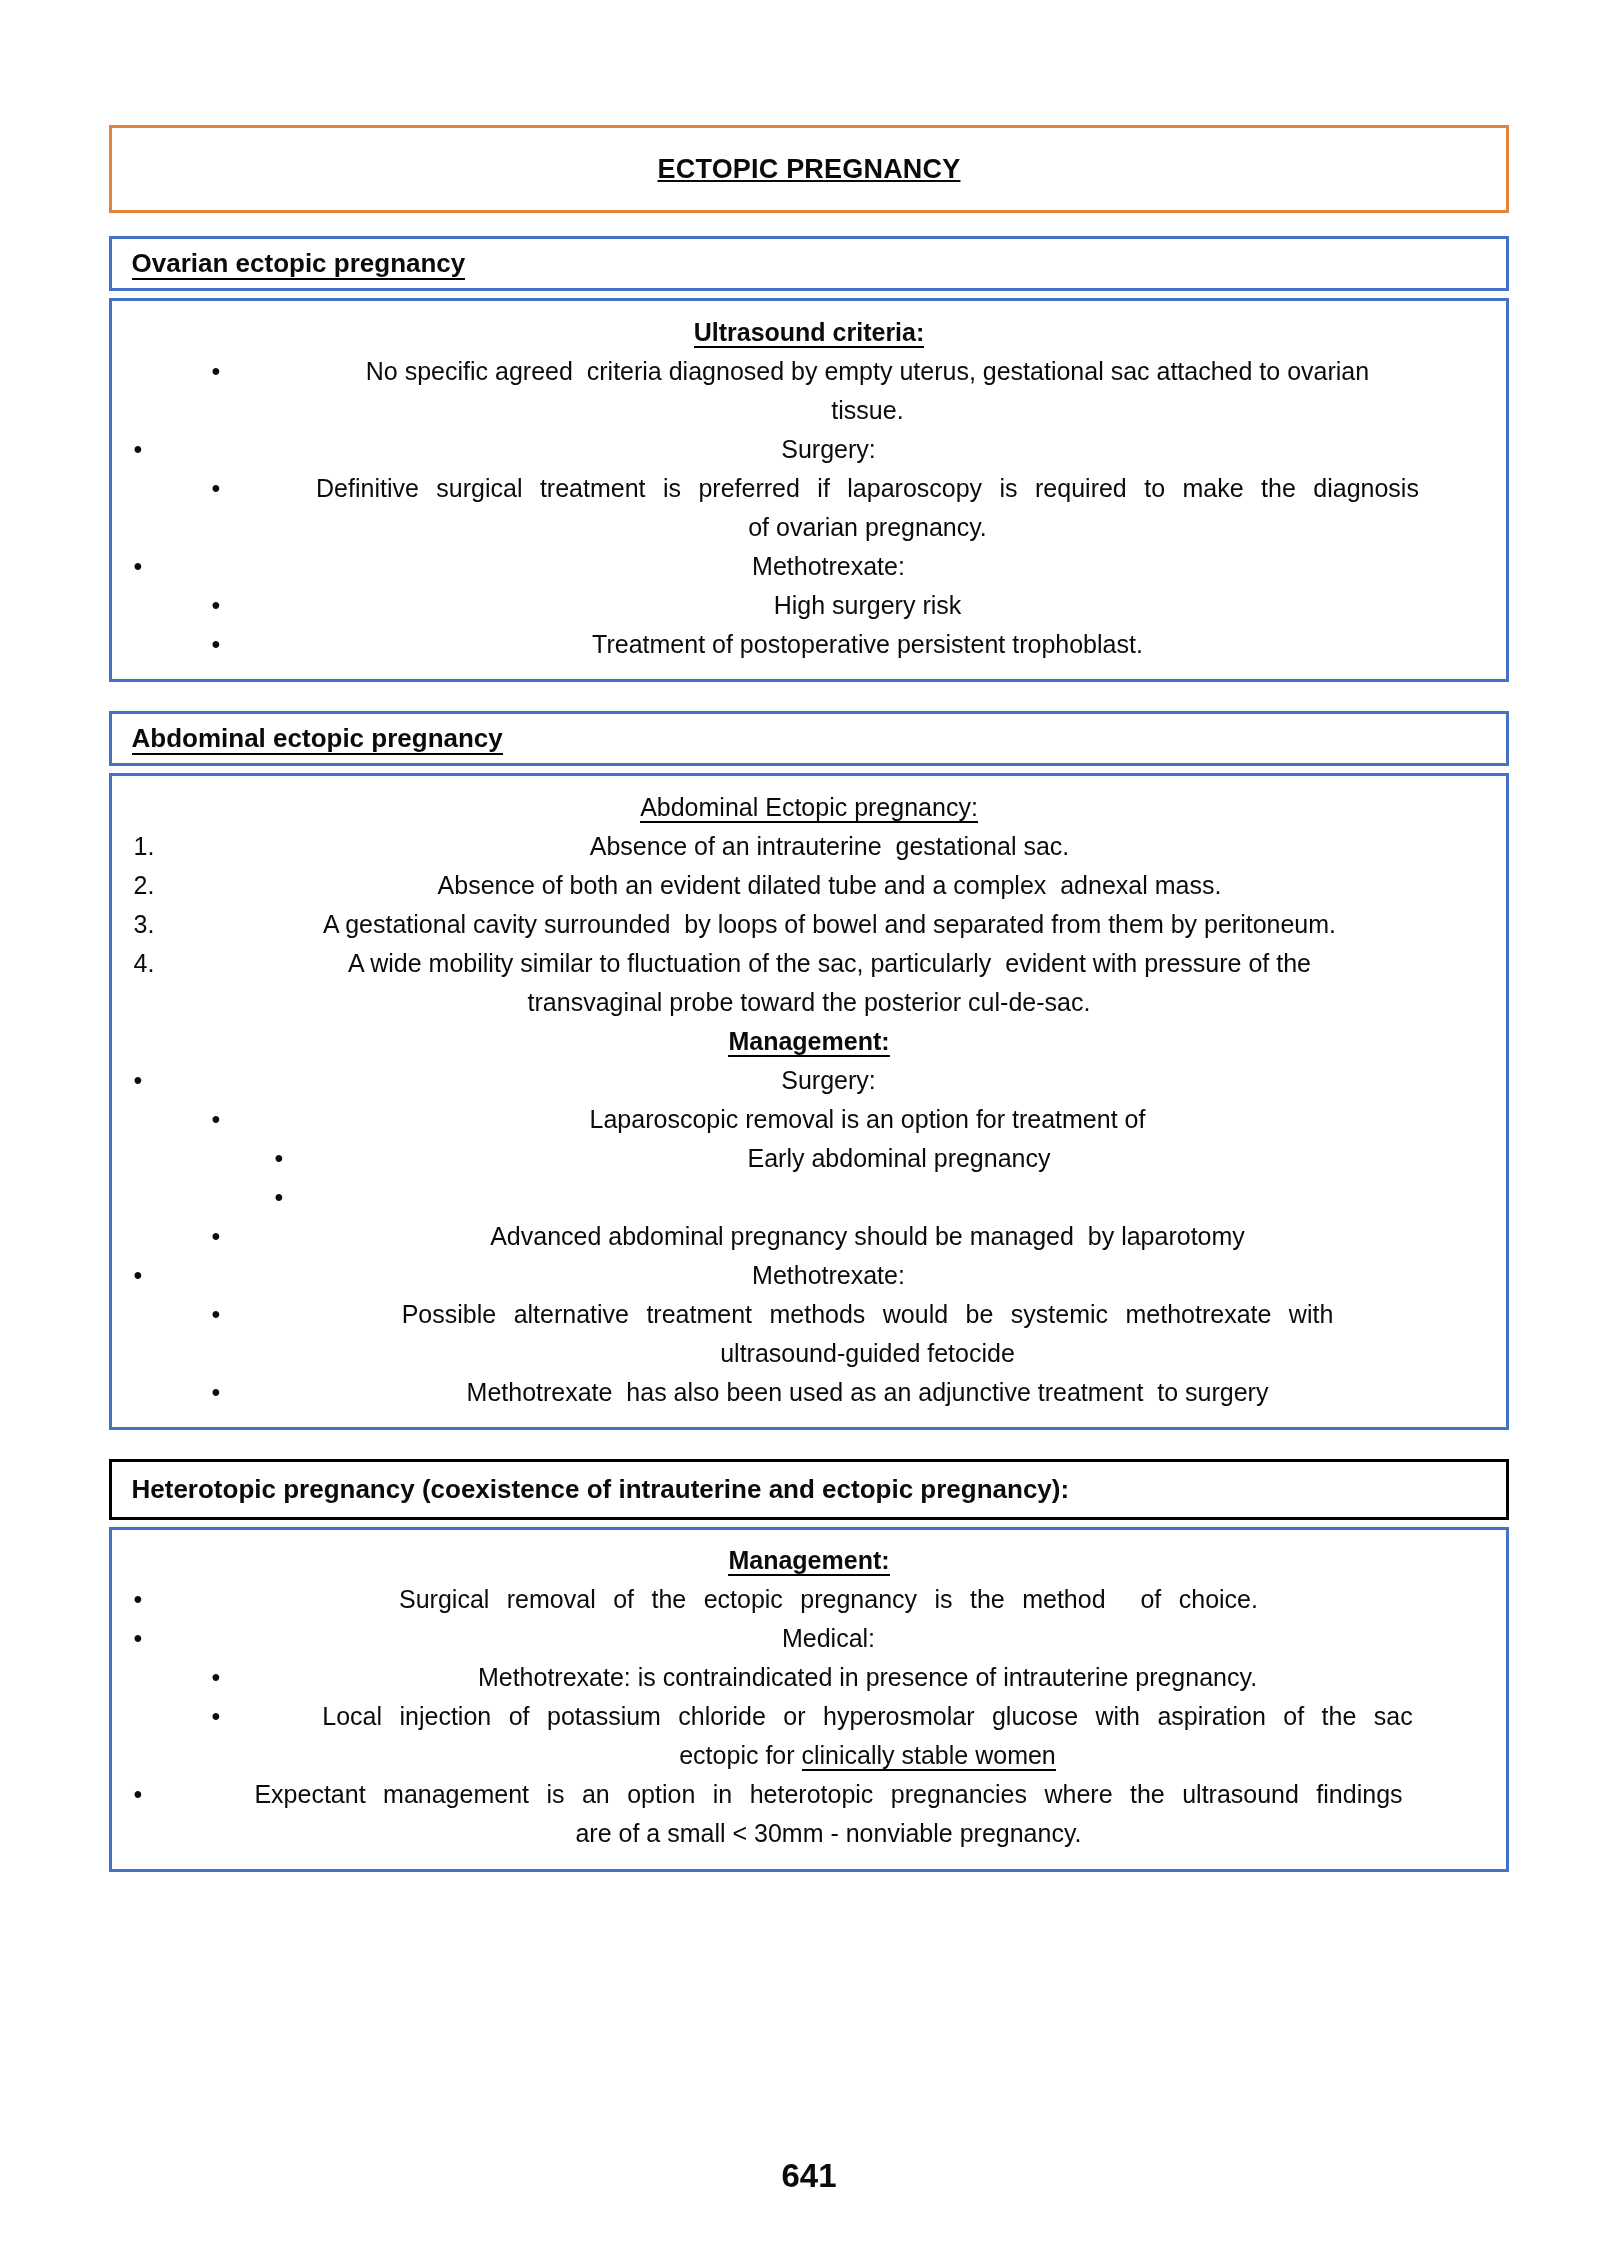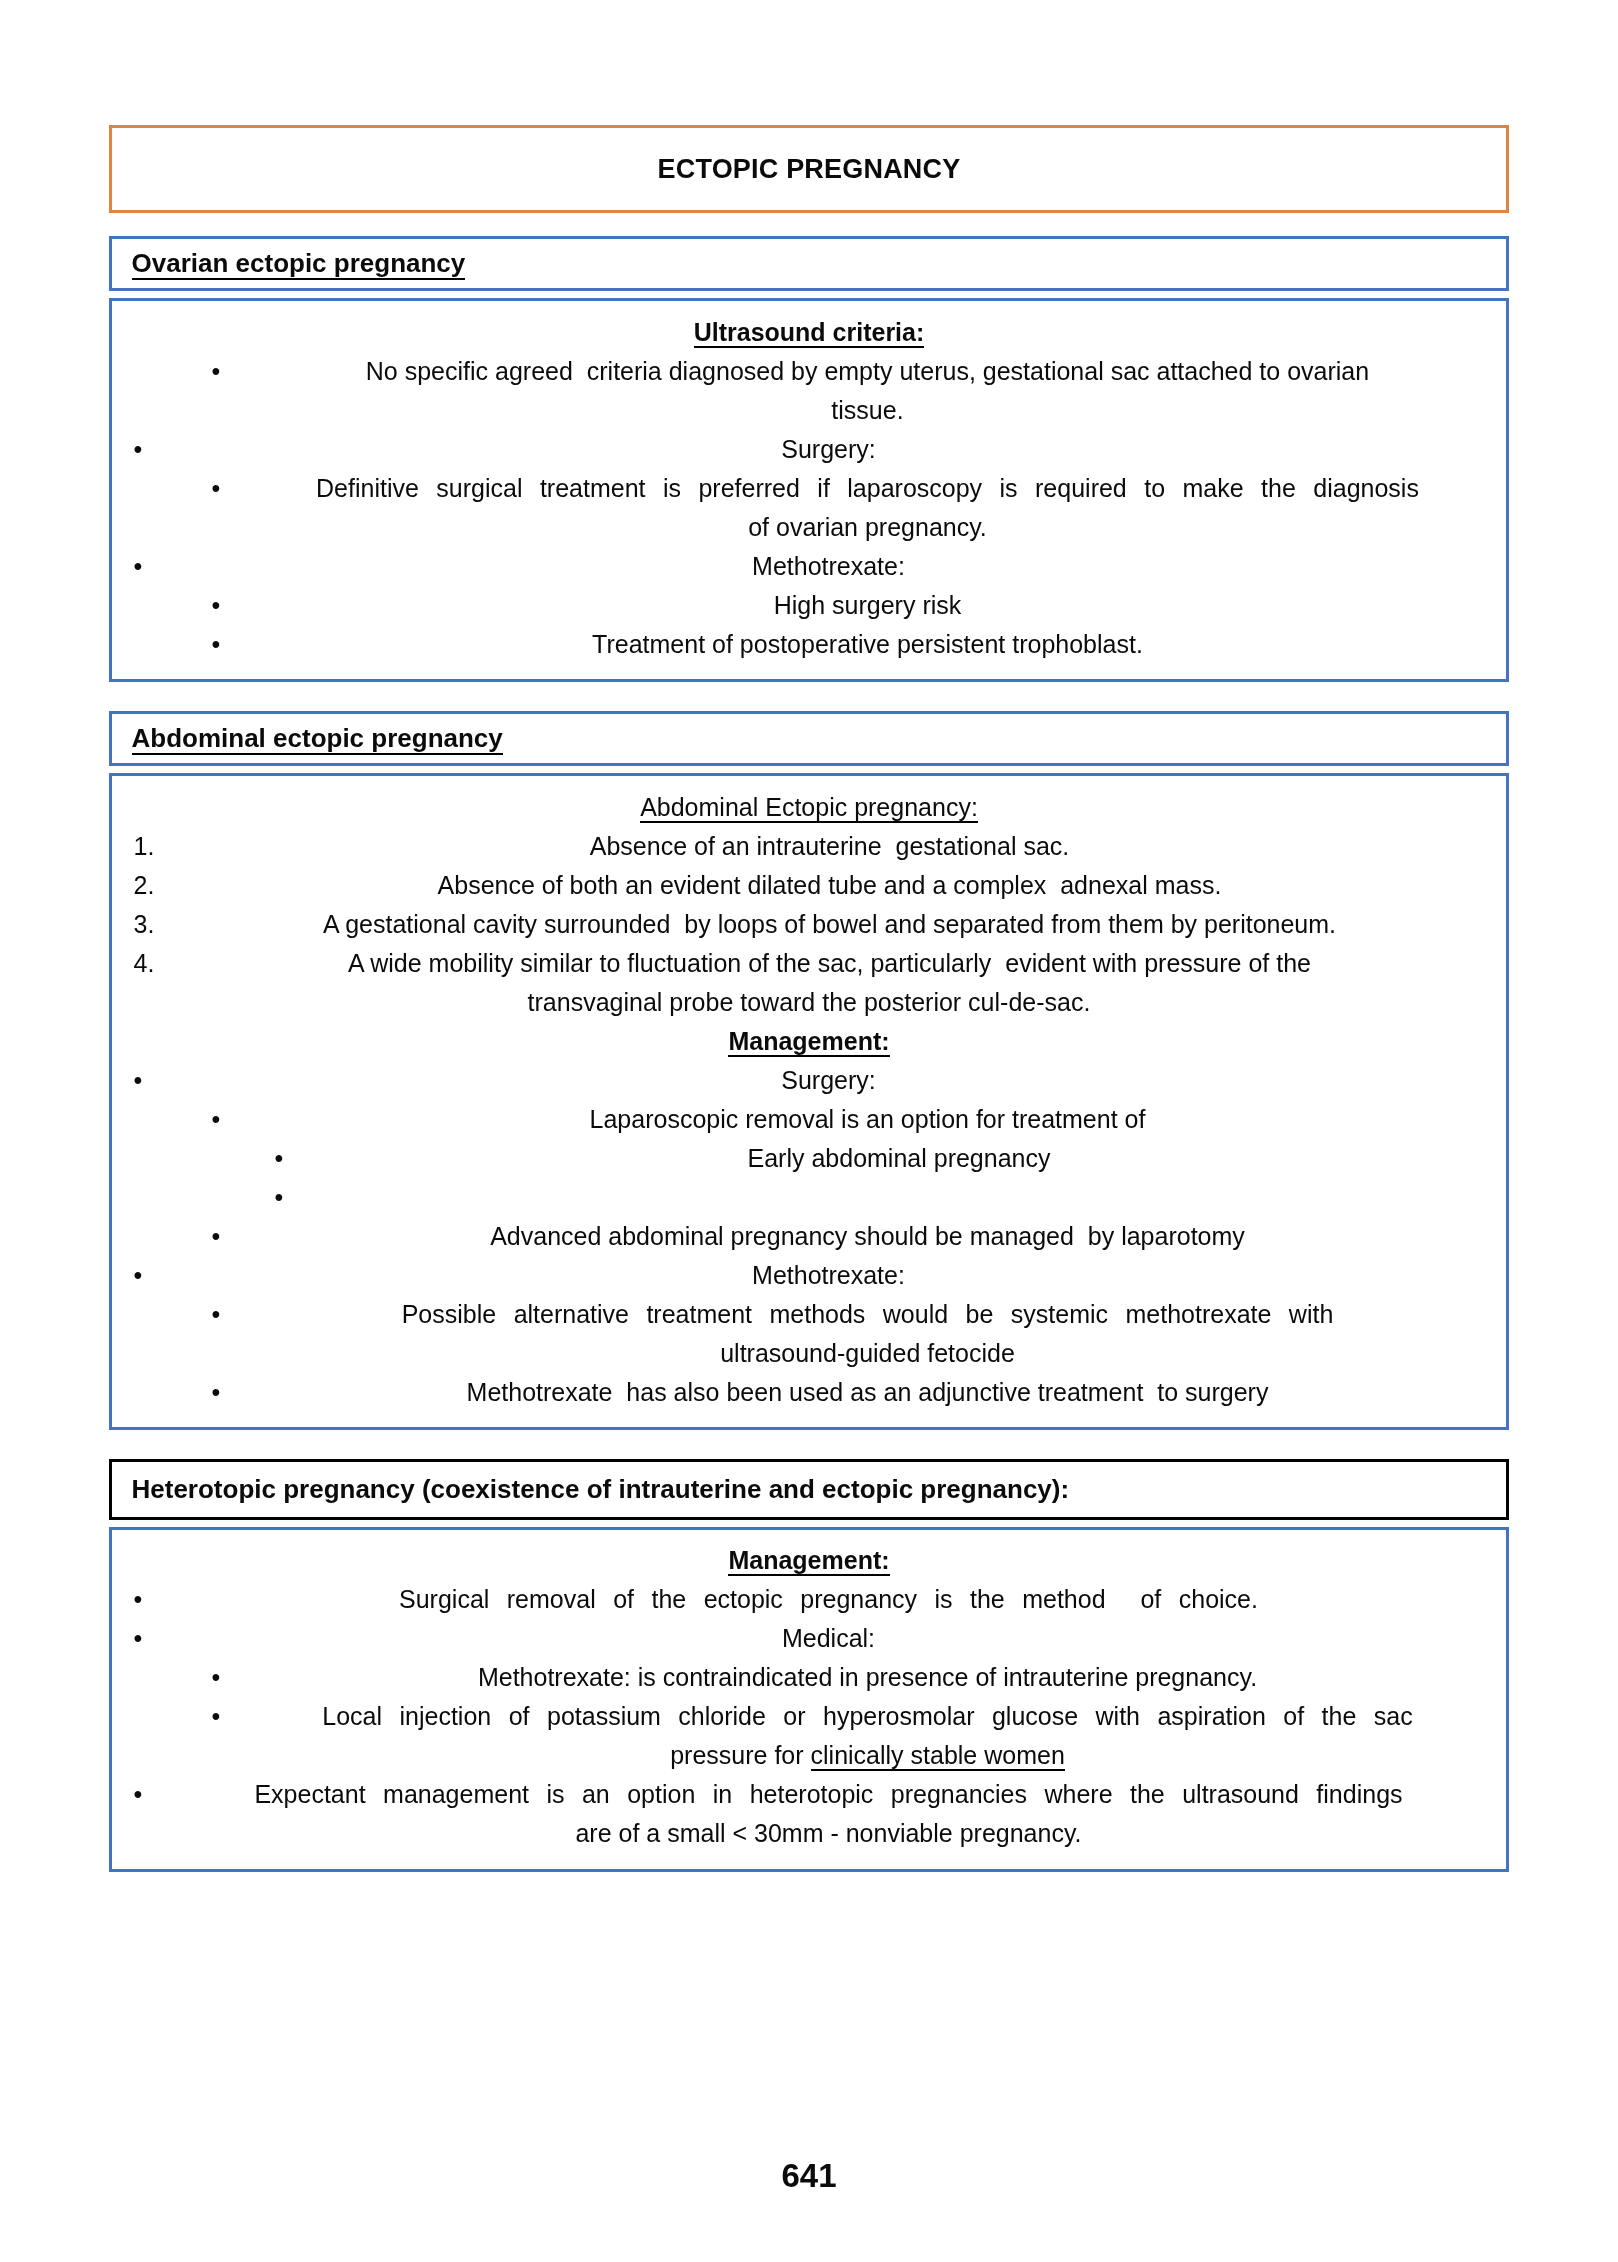--- a/index.html
+++ b/index.html
@@ -13,20 +13,21 @@
   body{font-family:"Liberation Sans","DejaVu Sans",sans-serif;color:var(--ink);}
   .page{position:relative;width:1619px;height:2263px;padding-top:125px;}
   .container{margin-left:109px;width:1400px;}
 
   
   .title-box{
     border:3.9px solid var(--orange);
     height:88px;
     display:flex;align-items:center;justify-content:center;
     margin-bottom:23.4px;
+    text-decoration:underline;
   }
   .title-text{font-weight:700;font-size:27px;letter-spacing:0.2px;}
 
   
   .section-group{margin-bottom:29px;}
   .header-box{
     border:3.9px solid var(--blue);
     padding:6.8px 19.5px;
     font-weight:700;font-size:26px;line-height:35px;
     margin-bottom:7px;
@@ -105,21 +106,21 @@
           </div>
         </div>
         <div class="section-group">
           <div class="header-box black"><span class="">Heterotopic pregnancy (coexistence of intrauterine and ectopic pregnancy):</span></div>
           <div class="content-box">
             <div class="line bold" style="padding-left: 0px;"><span class="txt"><span class="hu">Management:</span></span></div>
             <div class="line wide" style="padding-left: 0px;"><span class="marker">•</span><span class="txt">Surgical removal of the ectopic pregnancy is the method  of choice.</span></div>
             <div class="line" style="padding-left: 0px;"><span class="marker">•</span><span class="txt">Medical:</span></div>
             <div class="line" style="padding-left: 78px;"><span class="marker">•</span><span class="txt">Methotrexate: is contraindicated in presence of intrauterine pregnancy.</span></div>
             <div class="line wide" style="padding-left: 78px;"><span class="marker">•</span><span class="txt">Local injection of potassium chloride or hyperosmolar glucose with aspiration of the sac</span></div>
-            <div class="line" style="padding-left: 117px;"><span class="txt"><span>pressure for </span><span class="inb">clinically stable women</span></span></div>
+            <div class="line" style="padding-left: 117px;"><span class="txt"><span>ectopic for </span><span class="inb">clinically stable women</span></span></div>
             <div class="line wide" style="padding-left: 0px;"><span class="marker">•</span><span class="txt">Expectant management is an option in heterotopic pregnancies where the ultrasound findings</span></div>
             <div class="line" style="padding-left: 39px;"><span class="txt">are of a small &lt; 30mm - nonviable pregnancy.</span></div>
           </div>
         </div>
       </div>
 
     <div class="page-number">641</div>
   </div>
 </div>
 

